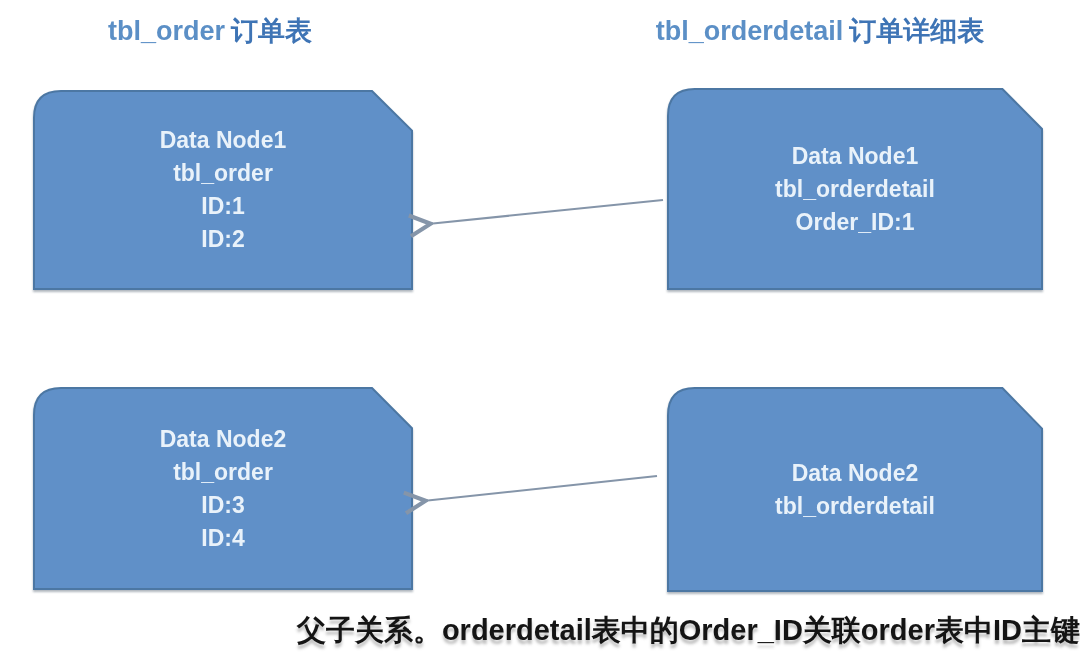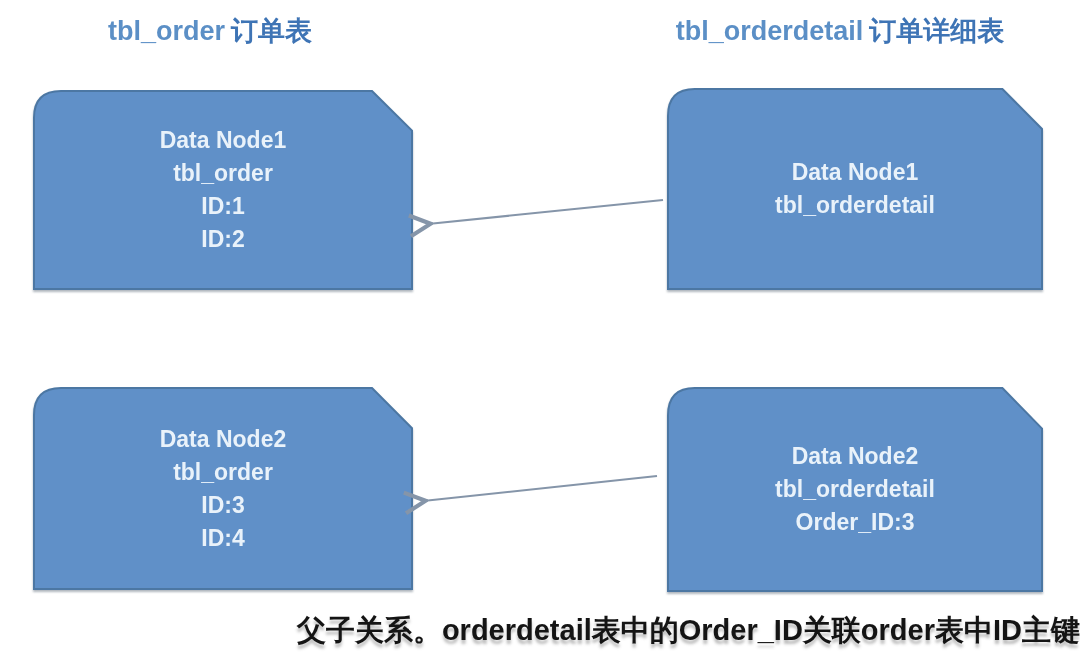--- a/index.html
+++ b/index.html
@@ -16,21 +16,21 @@
     top: 13px;
     width: 380px;
     text-align: center;
     font-size: 27px;
     font-weight: bold;
     white-space: nowrap;
   }
   .table-header .latin { color: var(--header-latin, #5b8fc6); }
   .table-header .cjk { color: var(--header-cjk, #3e74b5); margin-left: 6px; }
   .header-left { left: 20px; }
-  .header-right { left: 650px; }
+  .header-right { left: 630px; }
 
   .node { position: absolute; }
   .node .shape {
     position: absolute;
     left: 0; top: 0;
     width: 100%; height: 100%;
     filter: drop-shadow(0 2px 1px rgba(80,95,110,0.45));
   }
   .node .node-text {
     position: relative;
@@ -88,20 +88,21 @@
     </div>
   </div>
 
   <div class="node node-2">
     <svg class="shape" viewBox="0 0 380 202" preserveAspectRatio="none">
       <path d="M 28 1 L 339 1 L 379 41 L 379 201 L 1 201 L 1 28 Q 1 1 28 1 Z" style="fill:var(--node-fill);stroke:var(--node-border);stroke-width:2"></path>
     </svg>
     <div class="node-text">
       <div>Data Node1</div>
       <div>tbl_orderdetail</div>
+      <div>Order_ID:1</div>
     </div>
   </div>
 
   <div class="node node-3">
     <svg class="shape" viewBox="0 0 380 202" preserveAspectRatio="none">
       <path d="M 28 1 L 339 1 L 379 41 L 379 201 L 1 201 L 1 28 Q 1 1 28 1 Z" style="fill:var(--node-fill);stroke:var(--node-border);stroke-width:2"></path>
     </svg>
     <div class="node-text">
       <div>Data Node2</div>
       <div>tbl_order</div>
@@ -110,21 +111,20 @@
     </div>
   </div>
 
   <div class="node node-4">
     <svg class="shape" viewBox="0 0 380 202" preserveAspectRatio="none">
       <path d="M 28 1 L 339 1 L 379 41 L 379 201 L 1 201 L 1 28 Q 1 1 28 1 Z" style="fill:var(--node-fill);stroke:var(--node-border);stroke-width:2"></path>
     </svg>
     <div class="node-text">
       <div>Data Node2</div>
       <div>tbl_orderdetail</div>
-      <div>Order_ID:3</div>
     </div>
   </div>
 
   <svg class="arrows" width="1080" height="671" viewBox="0 0 1080 671">
     <defs>
       <marker id="arrowhead" viewBox="0 0 10 10" refX="2" refY="5" markerWidth="13" markerHeight="13" orient="auto">
         <path d="M9 1 L1 5 L9 9" fill="none" stroke-width="1.6" style="stroke:var(--arrow-color)"></path>
       </marker>
     </defs>
     <line x1="663" y1="200" x2="428" y2="224" stroke-width="2" style="stroke:var(--arrow-color)" marker-end="url(#arrowhead)"></line>

